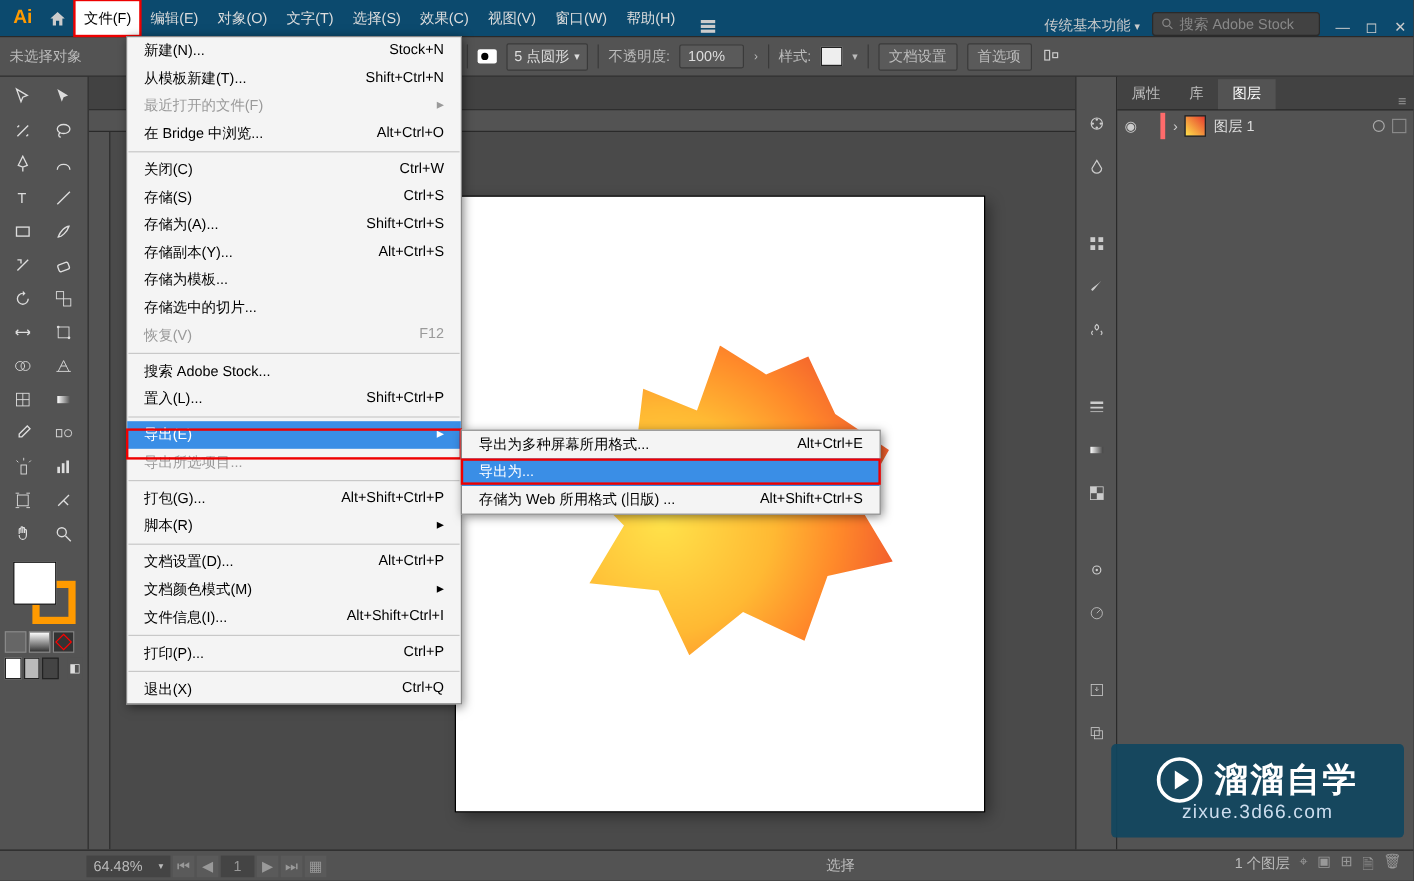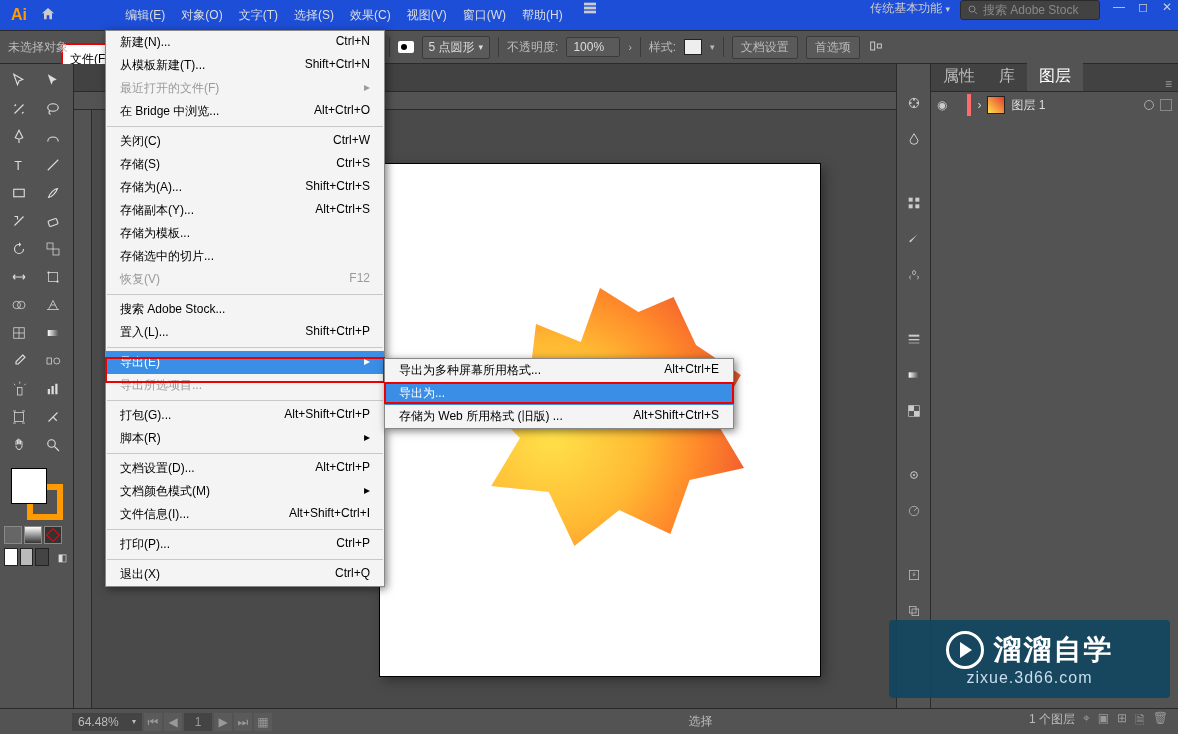--- a/index.html
+++ b/index.html
@@ -1,17 +1,17 @@
 <!DOCTYPE html>
 <html><head>
 <meta charset="utf-8">
 <style>
   * { box-sizing: border-box; margin: 0; padding: 0; }
   body { width: 1178px; height: 734px; font-family: "Microsoft YaHei", Arial, sans-serif; font-size: 12px; background: #333; color: #ddd; overflow: hidden; position: relative; }
-  .menubar { height: 30px; background: #1d4ed8; display: flex; align-items: flex-start; padding: 0 4px; }
+  .menubar { height: 30px; background: #0c4a6e; display: flex; align-items: flex-end; padding: 0 4px; }
   .menubar .logo { width: 30px; height: 30px; display: flex; align-items: center; justify-content: center; color: #ff9a00; font-size: 16px; font-weight: bold; }
   .menubar .home { width: 28px; height: 28px; display: flex; align-items: center; justify-content: center; color: #ccc; }
   .menubar .mitem { padding: 0 8px; height: 30px; display: flex; align-items: center; color: #ddd; cursor: default; }
   .menubar .mitem.active { background: #fff; color: #000; margin-top: 44px; }
   .menubar .mitem.highlight { outline: 2px solid #e00; outline-offset: -1px; }
   .menubar .spacer { flex: 1; }
   .menubar .ws { padding: 0 10px; color: #ccc; font-size: 12px; }
   .menubar .search { background: #424242; border: 1px solid #2a2a2a; border-radius: 3px; padding: 2px 6px; color: #888; display: flex; align-items: center; gap: 4px; width: 140px; height: 20px; }
   .menubar .winbtns { display: flex; gap: 10px; margin-left: 12px; color: #ccc; }
   .winbtn { width: 14px; text-align: center; }
@@ -39,21 +39,21 @@
   .ruler-v { position:absolute; top:46px; left:0; bottom:0; width:18px; background:#535353; border-right:1px solid #2a2a2a; }
   .artboard { position: absolute; left: 306px; top: 100px; width: 440px; height: 512px; background: #fff; box-shadow: 0 0 0 1px #000, 4px 4px 12px rgba(0,0,0,.4); }
   .art { position:absolute; inset:0; display:flex; align-items:center; justify-content:center; }
   .art .blob { width:320px; height:300px; background: radial-gradient(circle at 35% 55%, #ffe24a 0%, #ffb933 35%, #ff8a2a 55%, #f25c2e 75%, #e63a2e 90%); filter: blur(1px); clip-path: polygon(50% 6%, 62% 14%, 73% 9%, 80% 25%, 94% 35%, 86% 50%, 95% 66%, 78% 70%, 72% 88%, 56% 80%, 42% 92%, 34% 74%, 16% 72%, 25% 56%, 12% 42%, 28% 36%, 30% 18%, 44% 24%); }
 
   .rightdock { width: 34px; background: #535353; border-left: 1px solid #2a2a2a; display: flex; flex-direction: column; align-items: center; padding-top: 28px; gap: 14px; }
   .rightdock .ico { width: 22px; height: 22px; display:flex; align-items:center; justify-content:center; color:#bbb; }
 
   .panels { width: 248px; background: #535353; border-left: 1px solid #2a2a2a; }
   .paneltabs { height: 28px; display:flex; align-items:flex-end; background:#424242; border-bottom:1px solid #2a2a2a; }
-  .paneltabs .ptab { padding: 4px 12px; font-size:16px; color:#bbb; }
+  .paneltabs .ptab { padding: 4px 12px; font-size:12px; color:#bbb; }
   .paneltabs .ptab.active { background:#535353; color:#fff; }
   .layerrow { display:flex; align-items:center; height:26px; padding:0 6px; gap:6px; }
   .layerrow .eye { color:#ccc; }
   .layerrow .chev { color:#ccc; }
   .layerrow .thumb { width:18px; height:18px; background: linear-gradient(45deg,#ffe24a,#e63a2e); border:1px solid #222; }
   .layerrow .lname { flex:1; color:#ddd; font-size:12px; }
   .layerrow .dot { width:10px; height:10px; border:1.5px solid #aaa; border-radius:50%; }
   .layerlinebar { width:4px; height:22px; background:#ff6b6b; }
 
   .dropdown { position: absolute; background: #f4f4f4; color: #000; border: 1px solid #888; box-shadow: 2px 2px 8px rgba(0,0,0,.5); font-size: 12px; }
@@ -66,21 +66,21 @@
   .dd1-redbox { position:absolute; left:105px; top:357px; width:280px; height:26px; border:2px solid #e00; pointer-events:none; }
   .dd2 { left: 384px; top: 358px; width: 350px; }
   .dd2-redbox { position:absolute; left:384px; top:382px; width:350px; height:22px; border:2px solid #e00; pointer-events:none; }
 
   .statusbar { position:absolute; bottom:0; left:0; right:0; height:26px; background:#535353; border-top:1px solid #2a2a2a; display:flex; align-items:center; font-size:12px; color:#bbb; }
   .statusbar .zoom { width: 70px; padding: 0 6px; background:#444; margin-left:72px; display:flex; align-items:center; justify-content:space-between; height:18px; }
   .statusbar .navbtn { width:18px; height:18px; display:flex; align-items:center; justify-content:center; color:#999; background:#5a5a5a; margin-left:2px; }
   .statusbar .status-mid { flex:1; text-align:center; padding-left:100px; }
   .statusbar .stat-right { margin-right:10px; display:flex; align-items:flex-start; gap:8px; }
 
-  .watermark { position:absolute; right:8px; bottom:36px; width:281px; height:78px; background: rgba(15,70,95,.9); border-radius:4px; display:flex; align-items:center; justify-content:center; flex-direction:column; color:#fff; }
+  .watermark { position:absolute; right:8px; bottom:36px; width:244px; height:78px; background: rgba(15,70,95,.9); border-radius:4px; display:flex; align-items:center; justify-content:center; flex-direction:column; color:#fff; }
   .watermark .wm1 { font-size:28px; font-weight:bold; letter-spacing:2px; display:flex; align-items:center; gap:10px; }
   .watermark .wm2 { font-size:16px; letter-spacing:1px; color:#cde; }
   .wmicon { width:38px; height:38px; border:3px solid #fff; border-radius:50%; display:flex; align-items:center; justify-content:center; }
   .wmicon::after { content:""; width:0; height:0; border-left:12px solid #fff; border-top:8px solid transparent; border-bottom:8px solid transparent; margin-left:3px; }
   
   .icon-svg { width:16px; height:16px; fill:#ccc; }
 </style>
 </head>
 <body>
 
@@ -458,21 +458,21 @@
       <span class="lname">图层 1</span>
       <span class="dot"></span>
       <span style="width:12px;height:12px;border:1px solid #888"></span>
     </div>
   </div>
 </div>
 
 <div class="dropdown dd1" id="dd1">
     <div class="ditem">
       <span>新建(N)...</span>
-      <span>Ctrl+N</span>
+      <span>Stock+N</span>
     </div>
     <div class="ditem">
       <span>从模板新建(T)...</span>
       <span>Shift+Ctrl+N</span>
     </div>
     <div class="ditem disabled">
       <span>最近打开的文件(F)</span>
       <span class="arrow">▸</span>
     </div>
     <div class="ditem">

